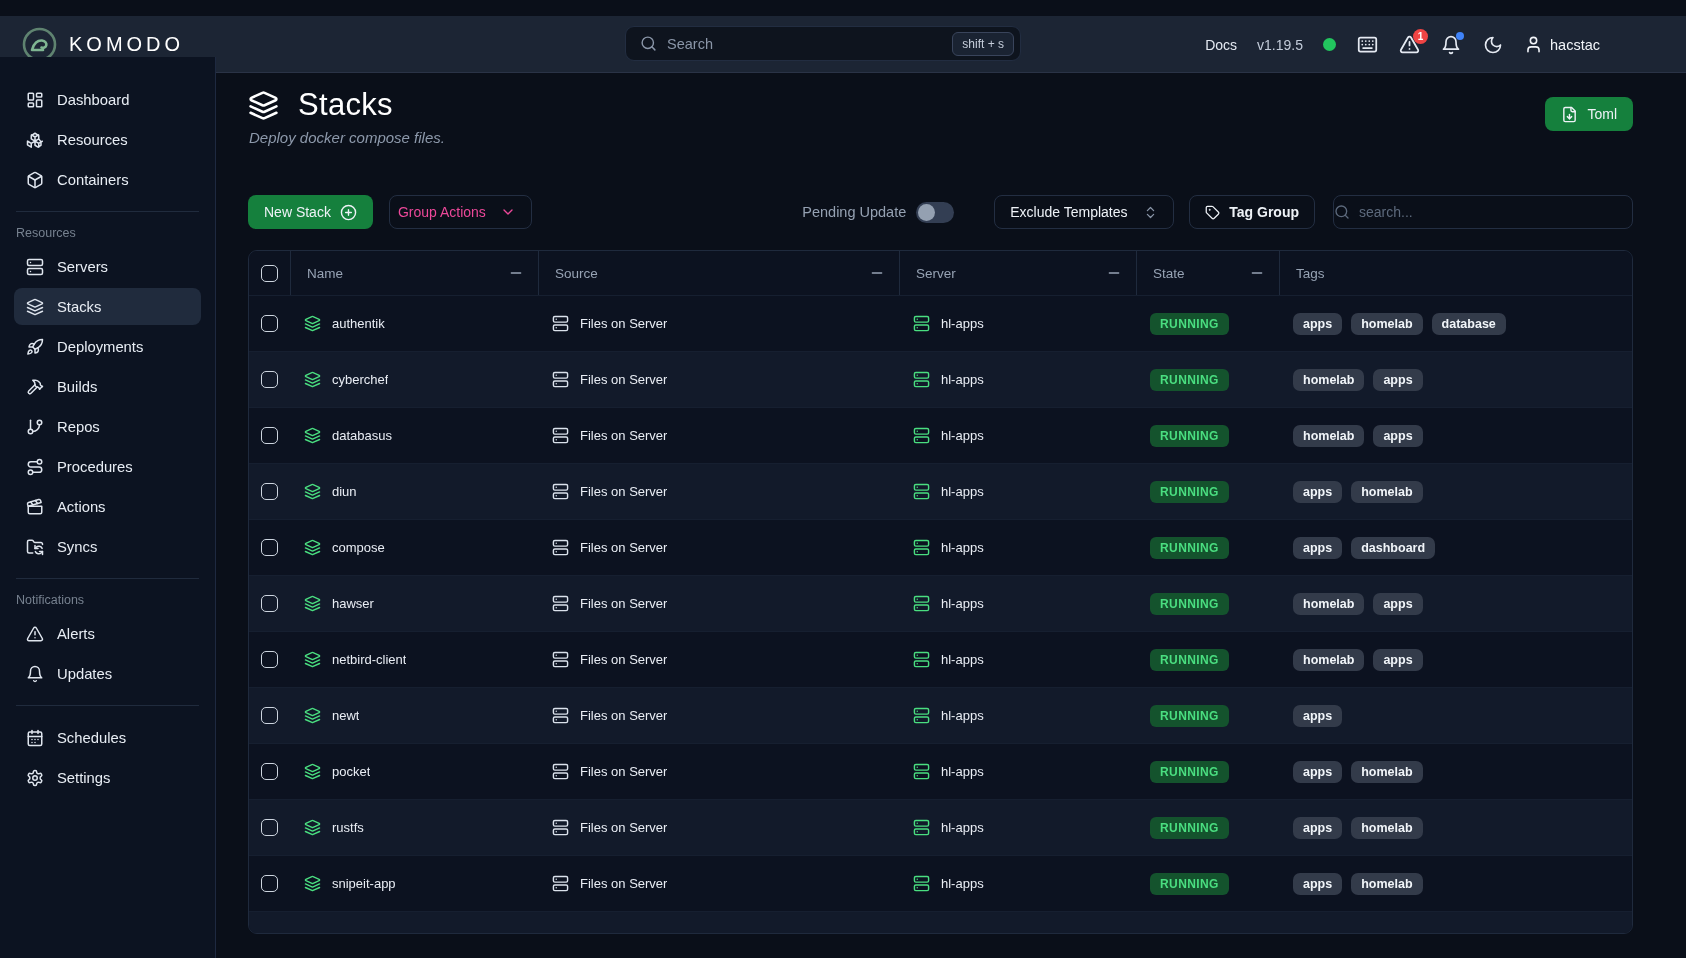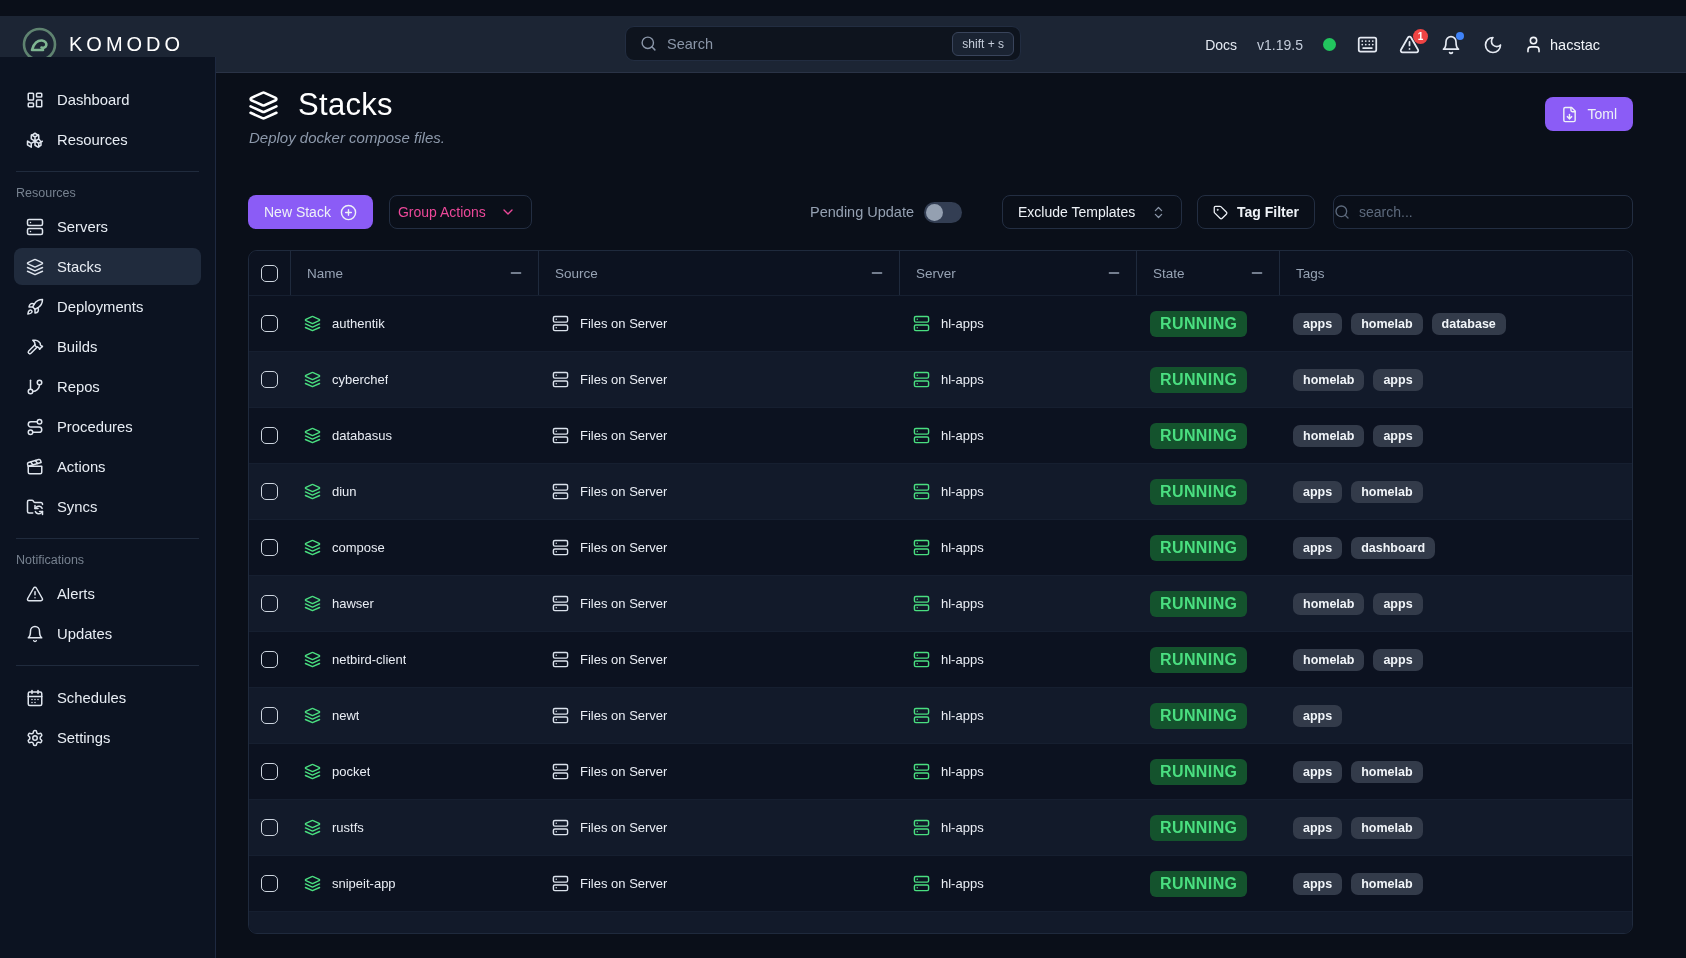--- a/index.html
+++ b/index.html
@@ -65,21 +65,21 @@
   }
   .page-head{ margin-top:30px; display:flex; justify-content:space-between; }
   .title-row{ display:flex; align-items:center; gap:19px; color:#fff; }
   .page-title{ font-size:31px; font-weight:500; letter-spacing:.3px; }
   .page-sub{ color:#8d99ab; font-size:15px; margin-top:6px; margin-left:1px;font-style:italic; }
   .btn{
     display:inline-flex; align-items:center; gap:9px; height:34px;
     border-radius:8px; font-size:14px; color:#eef2f7; cursor:pointer;
     padding:0 15px; border:1px solid transparent; background:transparent; white-space:nowrap;
   }
-  .btn.solid{ background:#8b5cf6;justify-content:space-between; }
+  .btn.solid{ background:#15803d;justify-content:space-between; }
   .btn.outline{ border-color:#232e42; }
   .btn.muted{ color:#ec4899;padding-left:8px; }
   .toml-btn{ margin-top:10px; }
 
   .toolbar{ margin-top:49px; display:flex; align-items:center; }
   .toolbar .gap16{ margin-left:16px; }
   .switch-label{ margin-left:auto; color:#95a1b2; font-size:14.5px; }
   .switch{ margin-left:10px; width:38px; height:21px; border-radius:11px; background:#333e53; position:relative; cursor:pointer; flex:none; }
   .switch .knob{ position:absolute; top:2px; left:2px; width:17px; height:17px; border-radius:50%; background:#94a0b1; }
   .select-btn{ margin-left:40px; min-width:180px; justify-content:space-between; }
@@ -107,21 +107,21 @@
   .t-cell.center{ justify-content:center; padding:0; }
   .sort-dash{ margin-left:auto; color:#97a3b4; display:flex; }
   .t-body .t-row{ height:56px; border-top:1px solid #161f30; }
   .t-body .t-row:nth-child(even){ background:#121a2a; }
   .cbx{ width:17px; height:17px; border:1.6px solid #cdd5df; border-radius:5px; flex:none; cursor:pointer; }
   .cell-ico{ display:flex; margin-right:11px; flex:none; }
   .green{ color:#4ade80; }
   .white-ico{ color:#dbe2ec; }
   .cell-text{ font-size:13px; color:#e9edf4; white-space:nowrap; overflow:hidden; text-overflow:ellipsis; }
   .state-badge{
-    background:#14532d; color:#4ade80; font-size:16px; font-weight:700; letter-spacing:.4px;
+    background:#14532d; color:#4ade80; font-size:12px; font-weight:700; letter-spacing:.4px;
     border-radius:6px; padding:4px 10px; white-space:nowrap;
   }
   .tag-pill{
     background:#333b4a; color:#f1f5f9; font-size:12.5px; font-weight:700;
     border-radius:7px; padding:4px 10px; margin-right:9px; white-space:nowrap;
   }
   .t-foot{ height:22px; background:#121a2a; border-top:1px solid #161f30; }
 </style>
 </head>
 <body>
@@ -220,20 +220,30 @@
       <span>Dashboard</span>
     </div>
     <div class="side-item">
       <span style="display:flex">
         <svg width="18" height="18" viewBox="0 0 24 24" fill="none" stroke="currentColor" stroke-width="2" stroke-linecap="round" stroke-linejoin="round">
           <path d="M7 16.5 2.26 13.65M7 16.5l5-3M7 16.5v5.17M12 13.5V19l4 2.38 4-2.38v-4.5L17 10.5l-5 3ZM17 16.5l-5-3M17 16.5l4.74-2.85M17 16.5v5.17M7 16.5 2 13.5v5l5 3ZM7 6.13v4.37l5 3 5-3V6.13L12 3 7 6.13ZM12 8 7.26 5.15M12 8l4.74-2.85M12 13.5V8"></path>
         </svg>
       </span>
       <span>Resources</span>
     </div>
+    <div class="side-item">
+      <span style="display:flex">
+        <svg width="18" height="18" viewBox="0 0 24 24" fill="none" stroke="currentColor" stroke-width="2" stroke-linecap="round" stroke-linejoin="round">
+          <path d="M21 8a2 2 0 0 0-1-1.73l-7-4a2 2 0 0 0-2 0l-7 4A2 2 0 0 0 3 8v8a2 2 0 0 0 1 1.73l7 4a2 2 0 0 0 2 0l7-4A2 2 0 0 0 21 16Z"></path>
+          <path d="m3.3 7 8.7 5 8.7-5"></path>
+          <path d="M12 22V12"></path>
+        </svg>
+      </span>
+      <span>Containers</span>
+    </div>
     <div class="side-divider"></div>
     <div class="side-label">Resources</div>
     <div class="side-item">
       <span style="display:flex">
         <svg width="18" height="18" viewBox="0 0 24 24" fill="none" stroke="currentColor" stroke-width="2" stroke-linecap="round" stroke-linejoin="round">
           <rect width="20" height="8" x="2" y="2" rx="2"></rect>
           <rect width="20" height="8" x="2" y="14" rx="2"></rect>
           <line x1="6" x2="6.01" y1="6" y2="6"></line>
           <line x1="6" x2="6.01" y1="18" y2="18"></line>
         </svg>
@@ -427,21 +437,21 @@
           </svg>
         </span>
     </button>
     <button class="btn outline tagfilter-btn">
       <span style="display:flex">
           <svg width="15" height="15" viewBox="0 0 24 24" fill="none" stroke="currentColor" stroke-width="2" stroke-linecap="round" stroke-linejoin="round">
             <path d="M12.586 2.586A2 2 0 0 0 11.172 2H4a2 2 0 0 0-2 2v7.172a2 2 0 0 0 .586 1.414l8.704 8.704a2.426 2.426 0 0 0 3.42 0l6.58-6.58a2.426 2.426 0 0 0 0-3.42z"></path>
             <circle cx="7.5" cy="7.5" r=".5" fill="currentColor"></circle>
           </svg>
         </span>
-      <span>Tag Filter</span>
+      <span>Tag Group</span>
     </button>
     <div class="search-box">
       <span style="display:flex;color:#5d6a7d">
           <svg width="16" height="16" viewBox="0 0 24 24" fill="none" stroke="currentColor" stroke-width="2" stroke-linecap="round" stroke-linejoin="round">
             <circle cx="11" cy="11" r="8"></circle>
             <path d="m21 21-4.3-4.3"></path>
           </svg>
         </span>
       <input type="text" placeholder="search..." style="">
     </div>

